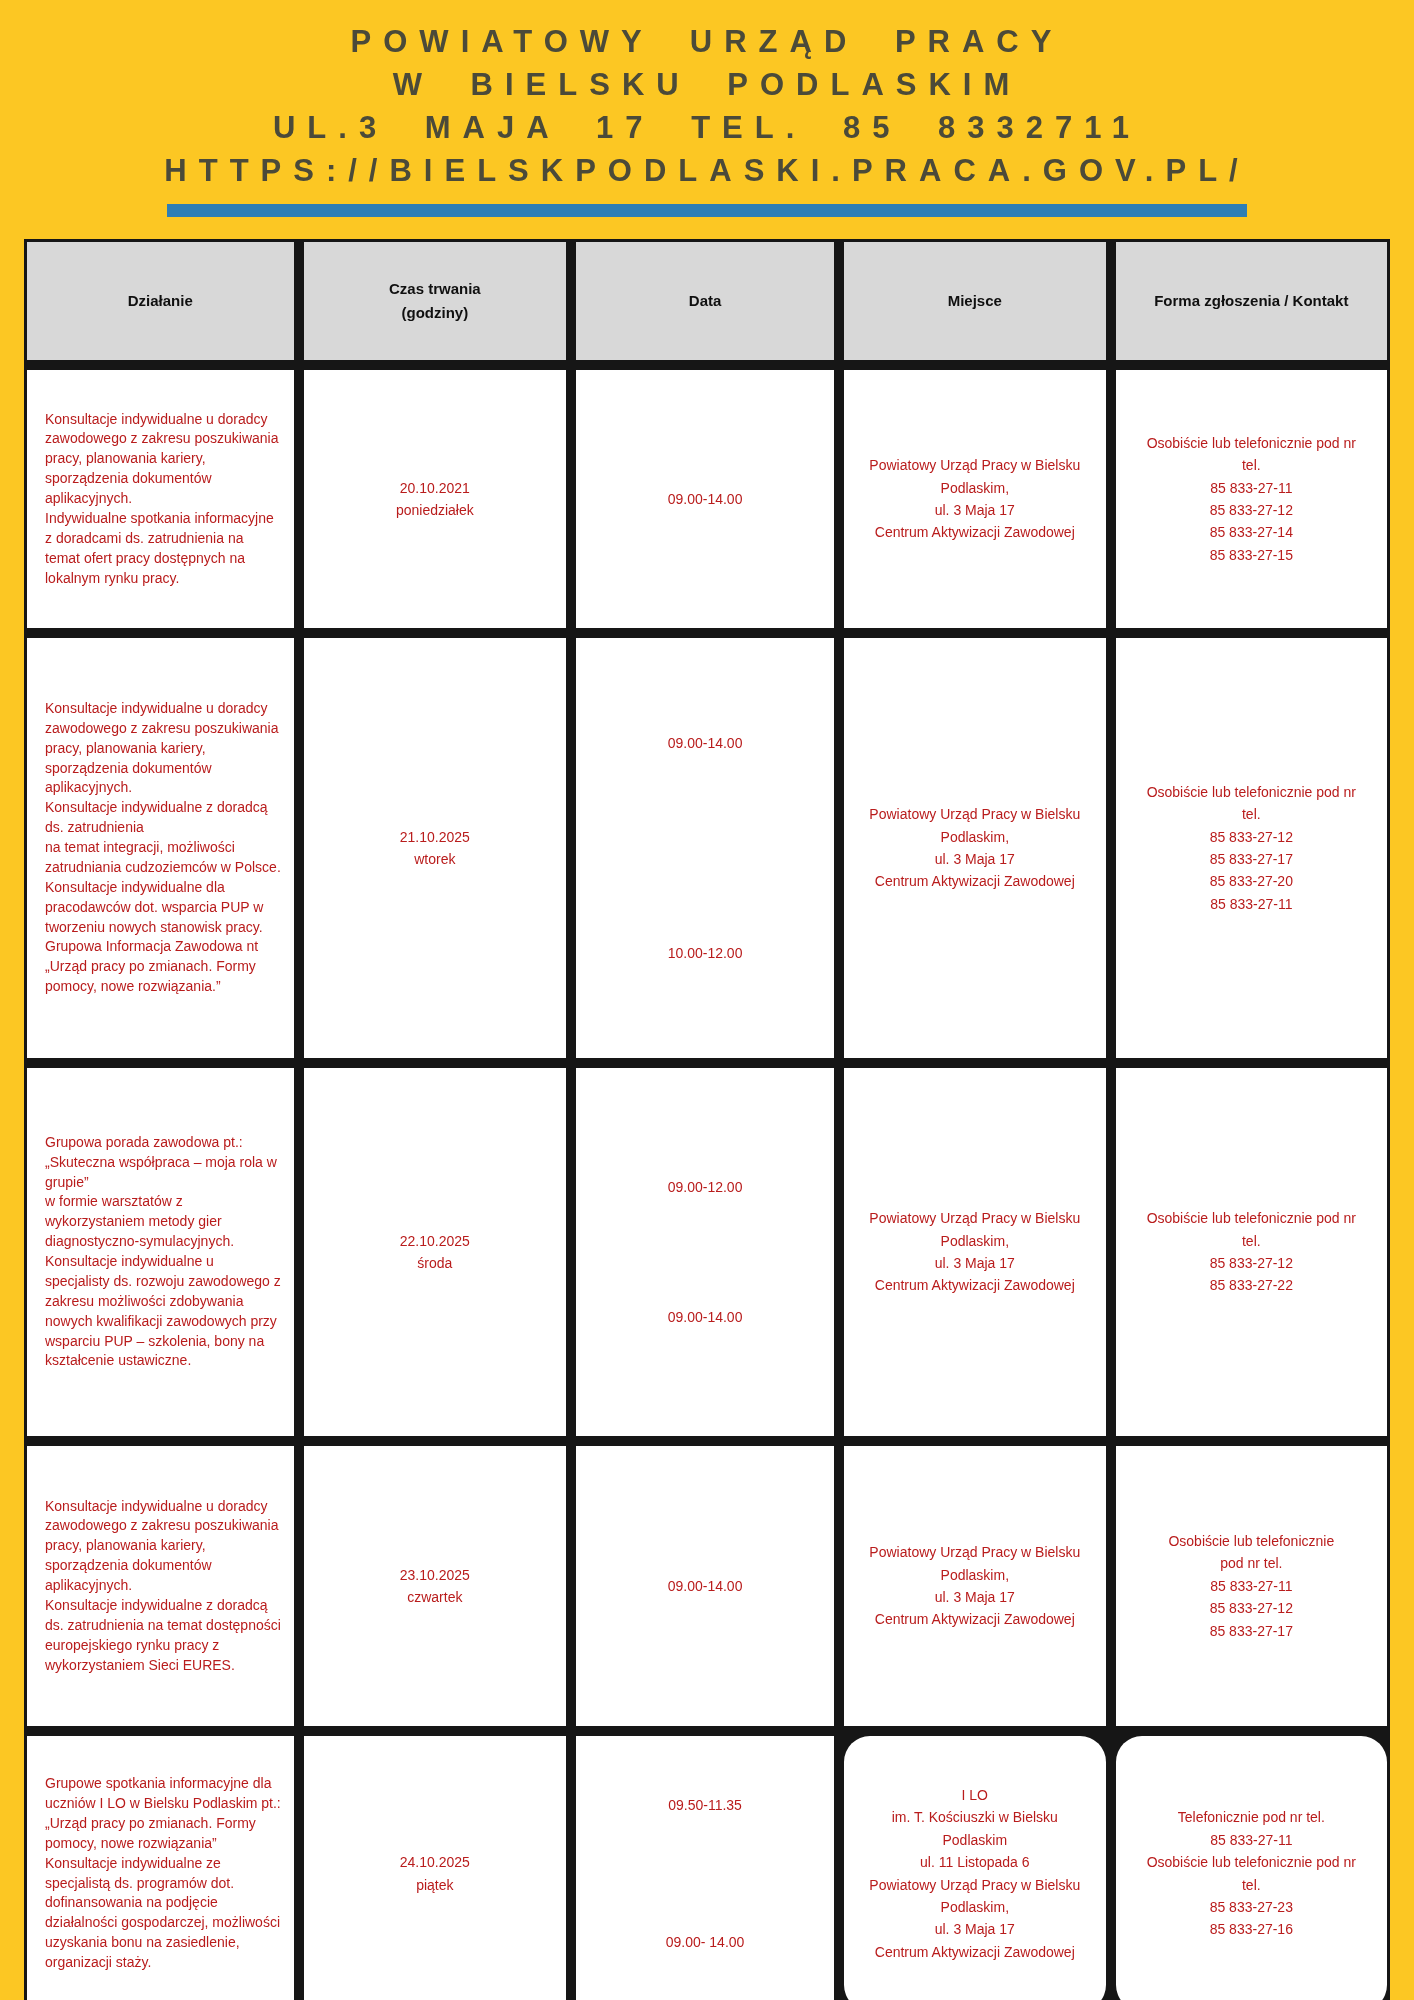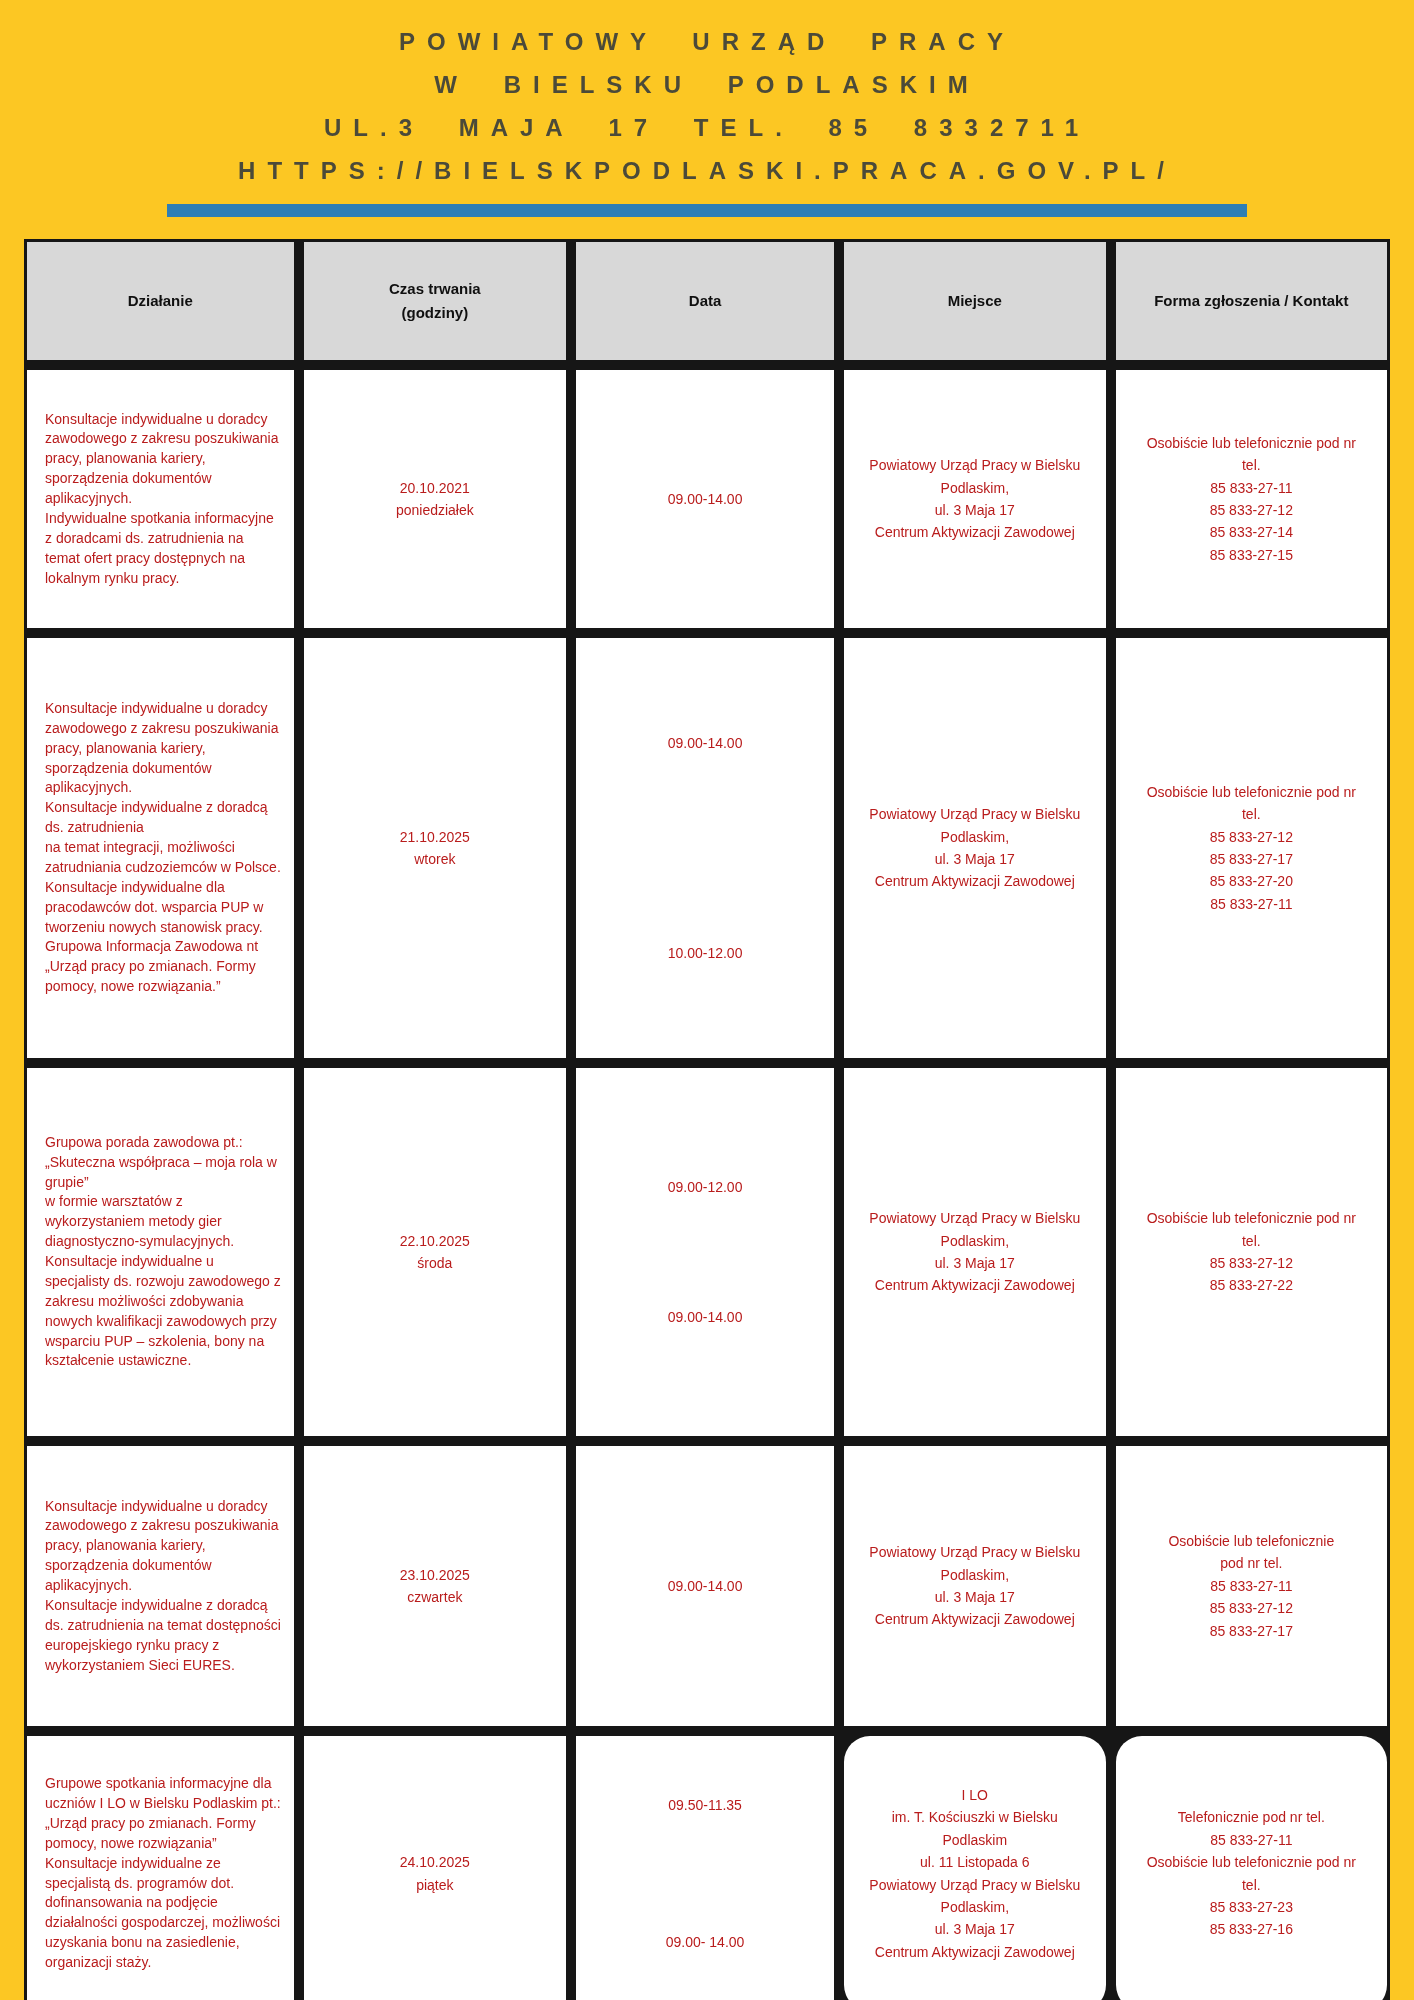--- a/index.html
+++ b/index.html
@@ -10,21 +10,21 @@
     position:relative;
   }
   
   .top-header{
     padding-top:20px;
     text-align:center;
     color:#4B4A39;
     font-weight:bold;
   }
   .hline{
-    font-size:24px;
+    font-size:31px;
     letter-spacing:12px;
     word-spacing:16px;
     line-height:43px;
     white-space:nowrap;
     text-align:center;
   }
   .divider{
     width:1080px;height:13px;
     background:#2E7EB5;
     margin:12px auto 0;

